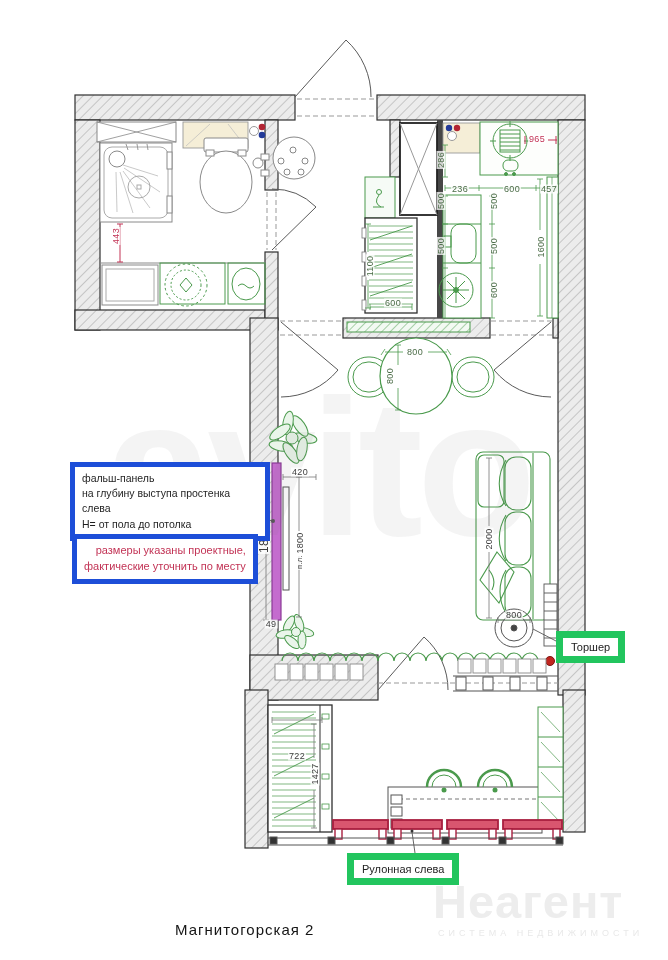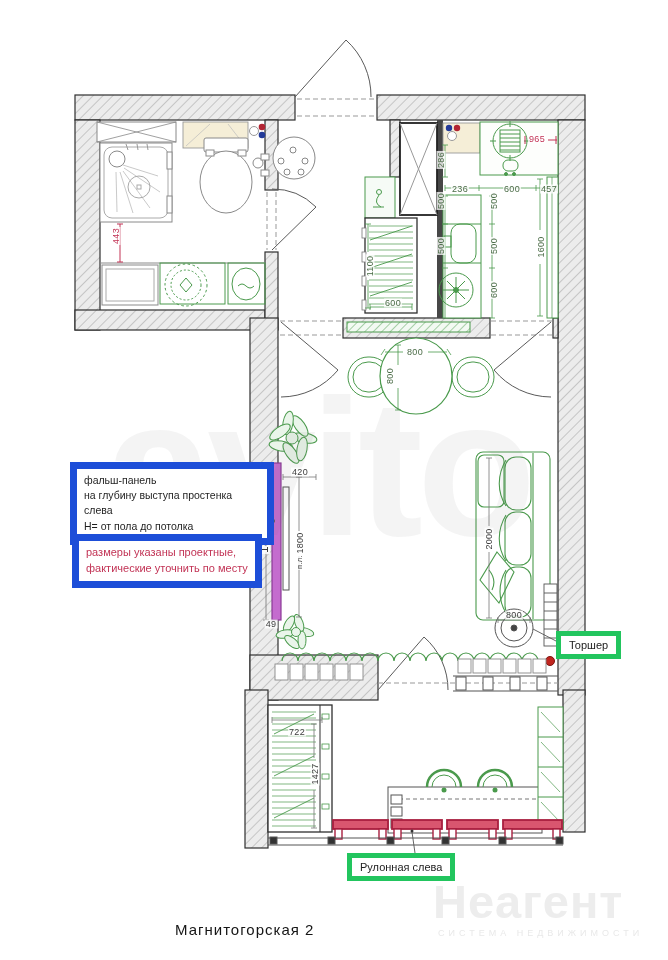--- a/index.html
+++ b/index.html
@@ -7,24 +7,24 @@
          font-family:"Liberation Sans",sans-serif;}
   #plan-svg{position:absolute;left:0;top:0;z-index:1;}
   .dim{position:absolute;z-index:5;font-size:9px;line-height:1;white-space:nowrap;
        color:#3c3c3c;letter-spacing:.3px;padding:0 1px;background:rgba(255,255,255,.78);
        transform:translate(-50%,-50%);}
   .dim.v{transform:translate(-50%,-50%) rotate(-90deg);}
   .dim.grn{color:#4a6b46;}
   .dim.red{color:#c23355;}
   .dim.big{font-size:12px;}
   .dim.tiny{font-size:7.5px;}
-  .note{position:absolute;z-index:6;background:#fff;border:7px solid #1d4ed8;
+  .note{position:absolute;z-index:6;background:#fff;border:5px solid #1d4ed8;
         font-size:10.5px;line-height:1.45;padding:4px 7px;color:#1e1e1e;}
-  .note.red{color:#c23355;font-size:11px;}
-  .label-box{position:absolute;z-index:6;background:#fff;border:5px solid #22c55e;
+  .note.red{color:#c23355;font-size:11px;text-align:right;}
+  .label-box{position:absolute;z-index:6;background:#fff;border:7px solid #22c55e;
         font-size:11px;line-height:1.3;padding:2px 8px;color:#222;white-space:nowrap;}
   .title{position:absolute;z-index:6;left:175px;top:921px;width:250px;
         font-size:15px;letter-spacing:1px;color:#151515;}
   .wm-avito{position:absolute;z-index:4;left:105px;top:355px;font-size:195px;font-weight:bold;
         letter-spacing:-6px;color:rgba(120,120,120,.08);pointer-events:none;}
   .wm-brand{position:absolute;z-index:2;left:433px;top:874px;font-size:47px;font-weight:bold;
         color:#ededed;letter-spacing:1px;}
   .wm-tag{position:absolute;z-index:2;left:438px;top:928px;font-size:9px;letter-spacing:4px;
         color:#e9e9e9;}
 </style>
@@ -411,21 +411,21 @@
 <span class="dim grn" style="left:393px;top:303px">600</span>
 <span class="dim grn" style="left:415px;top:352px">800</span>
 <span class="dim grn v" style="left:390px;top:376px">800</span>
 <span class="dim" style="left:300px;top:472px">420</span>
 <span class="dim big v" style="left:264px;top:539px">1800</span>
 <span class="dim v" style="left:300px;top:543px">1800</span>
 <span class="dim tiny v" style="left:300px;top:562px">п.л.</span>
 <span class="dim" style="left:271px;top:624px">49</span>
 <span class="dim v" style="left:489px;top:539px">2000</span>
 <span class="dim" style="left:514px;top:615px">800</span>
-<span class="dim" style="left:297px;top:732px">722</span>
+<span class="dim" style="left:297px;top:756px">722</span>
 <span class="dim v" style="left:315px;top:774px">1427</span>
 
 <div class="note" style="left:70px;top:462px;width:176px">
   <div>фальш-панель</div>
   <div>на глубину выступа простенка слева</div>
   <div>Н= от пола до потолка</div>
 </div>
 
 <div class="note red" style="left:72px;top:534px">
   <div>размеры указаны проектные,</div>

